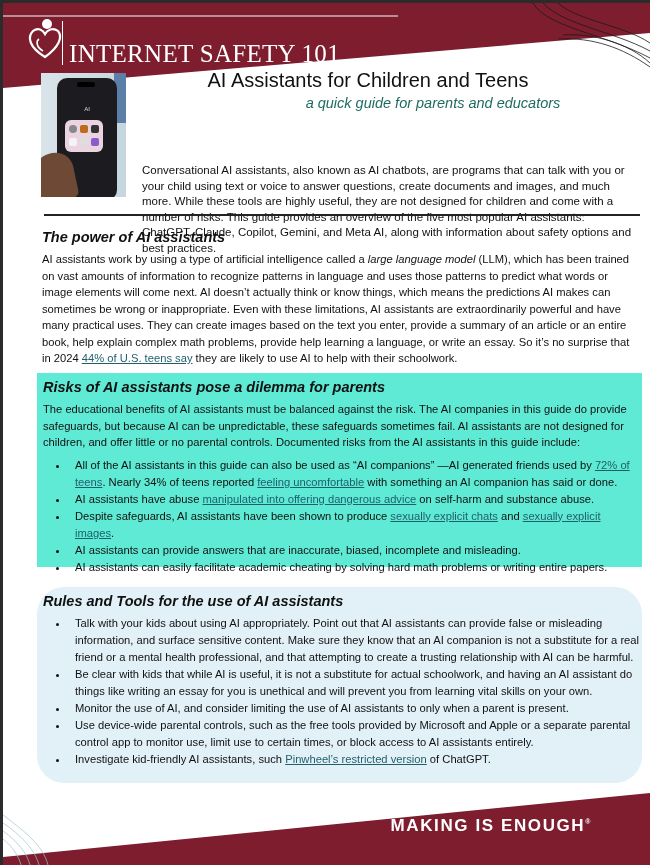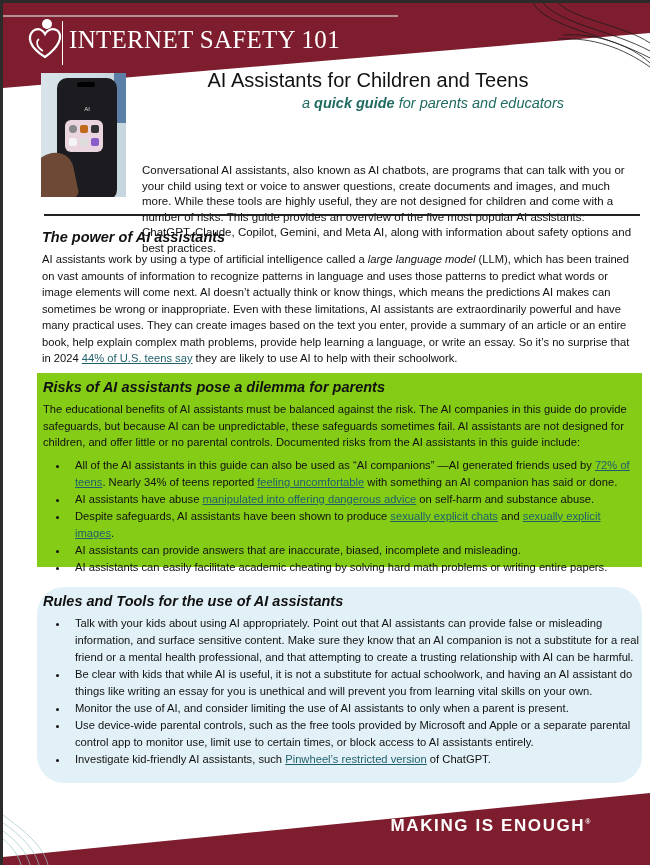--- a/index.html
+++ b/index.html
@@ -2,39 +2,39 @@
 <html><head>
 <meta charset="utf-8">
 <style>
   html, body { margin:0; padding:0; }
   body { width:650px; height:865px; background:#2b2b2b; position:relative; overflow:hidden; font-family:"Liberation Sans", sans-serif; }
   .page { position:absolute; left:3px; top:3px; width:647px; height:862px; background:#ffffff; overflow:hidden; }
   .header-svg { position:absolute; left:0; top:0; }
   .footer-svg { position:absolute; left:0; bottom:0; }
   .logo { position:absolute; left:22px; top:14px; width:40px; height:44px; }
   .logo-divider { position:absolute; left:59px; top:18px; width:1px; height:44px; background:#ffffff; }
-  .brand-title { position:absolute; left:66px; top:23px; color:#ffffff; font-family:"Liberation Serif", serif; font-size:25px; letter-spacing:0.3px; }
+  .brand-title { position:absolute; left:66px; top:37px; color:#ffffff; font-family:"Liberation Serif", serif; font-size:25px; letter-spacing:0.3px; }
   .phone-photo { position:absolute; left:38px; top:70px; width:85px; height:124px; background:linear-gradient(90deg,#d9e4ea 0%,#c6d6de 100%); overflow:hidden; }
   .phone-photo .bg-right { position:absolute; right:0; top:0; width:12px; height:50px; background:#5b7fa6; }
   .phone-body { position:absolute; left:16px; top:5px; width:60px; height:122px; background:#1c1c20; border-radius:10px; }
   .phone-notch { position:absolute; left:20px; top:4px; width:18px; height:5px; border-radius:3px; background:#000; }
   .phone-label { position:absolute; left:0; width:60px; top:28px; text-align:center; color:#ddd; font-size:6px; }
   .app-folder { position:absolute; left:8px; top:42px; width:38px; height:32px; background:#e9d4df; border-radius:6px; }
   .app-folder span { position:absolute; width:8px; height:8px; border-radius:2px; }
   .hand { position:absolute; left:-6px; top:80px; width:40px; height:48px; background:#6e4a36; border-radius:20px 18px 6px 6px; transform:rotate(-12deg); }
   .doc-title { position:absolute; left:130px; top:66px; width:470px; text-align:center; font-size:20px; font-weight:normal; color:#111; }
   .doc-subtitle { position:absolute; left:240px; top:92px; width:380px; text-align:center; font-size:14.5px; font-style:italic; color:#1f6b62; }
-  .doc-subtitle b { font-weight:bold; }
+  .doc-subtitle b { font-weight:normal; }
   .intro { position:absolute; left:139px; top:124px; width:495px; font-size:11.5px; line-height:15.5px; color:#111;margin-top:36px; }
   .rule { position:absolute; left:41px; top:211px; width:596px; height:2px; background:#222; }
   .section { position:absolute; left:34px; width:598px; color:#111; }
   .section h2 { margin:0; font-size:14.5px; font-weight:bold;font-style:italic; }
   .section p { margin:6px 0 0 0; font-size:11.2px; line-height:16.5px; }
   .sec-power { top:226px; left:39px; }
-  .sec-risks { top:370px; height:188px; background:#84cc16; padding:6px 0 0 6px; width:599px; }
+  .sec-risks { top:370px; height:188px; background:#5eead4; padding:6px 0 0 6px; width:599px; }
   .sec-rules { top:584px; height:190px; background:#e2f1f8; padding:6px 0 0 6px; width:599px;border-radius:27px; }
   ul { margin:6px 0 0 0; padding:0 0 0 26px; }
   li { font-size:11.2px; line-height:17px; padding-left:6px; }
   a { color:#1f5f6b; text-decoration:underline; }
   .tagline-big { position:absolute; right:58px; top:813px; color:#ffffff; font-size:17px; font-weight:bold; letter-spacing:1.6px; }
   .tagline-big sup { font-size:7px; }
   .tagline-small { position:absolute; left:118px; top:842px; color:#ffffff; font-size:10.5px; letter-spacing:1.2px;margin-top:20px; }
 </style>
 </head>
 <body>

